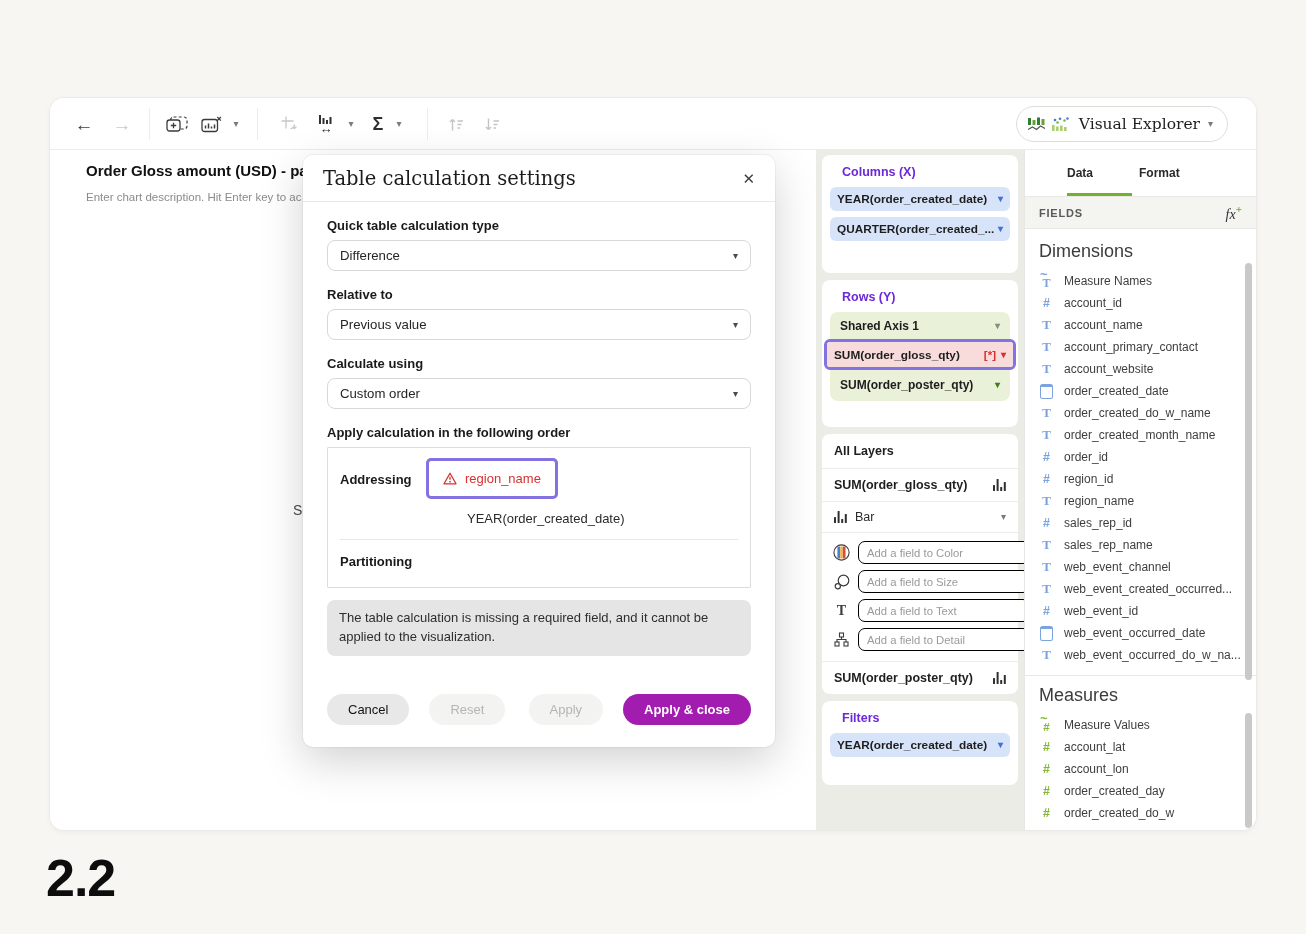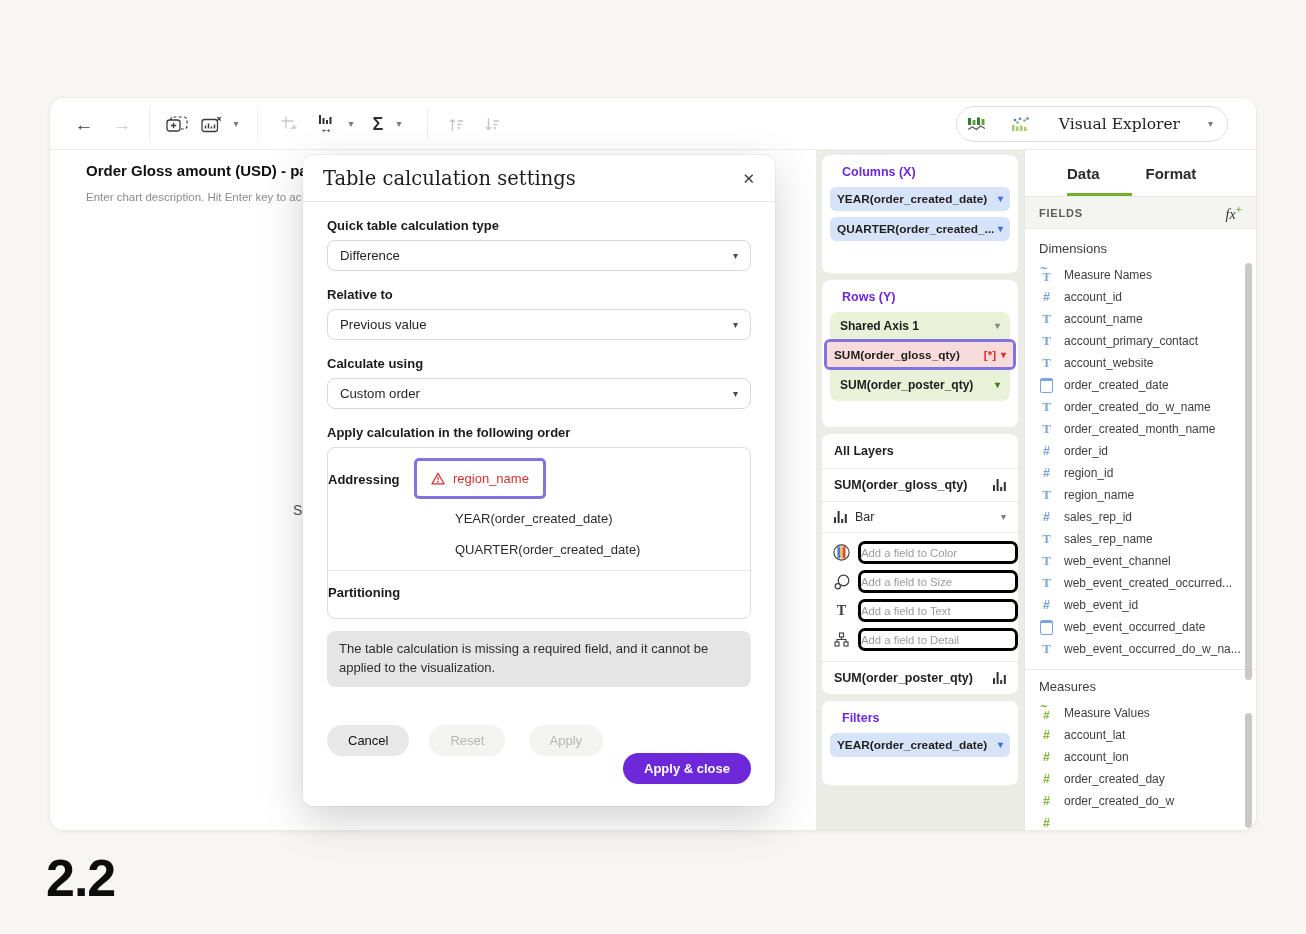--- a/index.html
+++ b/index.html
@@ -14,21 +14,21 @@
   .tbtn{cursor:pointer;color:#3a3a3a;}
   .tb-dis{color:#c9c9c7;}
   .vdiv{position:absolute;top:10px;height:32px;width:1px;background:#ececea;}
   .glyph{font-size:19px;line-height:1;}
   .chev{font-size:10px;color:#7a7a78;line-height:1;}
   .stack{display:flex;flex-direction:column;align-items:center;line-height:1;}
   .sigma{font-size:18px;font-weight:600;color:#2f2f2f;}
   .arrows-h{font-size:13px;margin-top:-3px;color:#2f2f2f;font-weight:700;}
 
   .ve-btn{position:absolute;right:28px;top:8px;height:36px;border:1px solid #dcdcda;border-radius:18px;
-    display:flex;align-items:center;gap:24px;padding:0 14px 0 10px;background:#fff;cursor:pointer;}
+    display:flex;align-items:center;gap:4px;padding:0 14px 0 10px;background:#fff;cursor:pointer;}
   .ve-label{font-family:"DejaVu Serif",serif;font-size:15.5px;color:#1d1d1d;margin:0 4px;}
 
   .main{position:absolute;top:52px;left:0;right:0;bottom:0;display:flex;}
 
   
   .canvas{flex:1;background:#fff;position:relative;}
   .chart-title{position:absolute;left:36px;top:12px;font-size:15px;font-weight:700;color:#111;white-space:nowrap;}
   .chart-desc{position:absolute;left:36px;top:41px;font-size:11.5px;color:#8b8b89;white-space:nowrap;}
   .partial-txt{position:absolute;left:243px;top:352px;font-size:14px;color:#4a4a4a;}
 
@@ -52,40 +52,40 @@
   .sa-row{display:flex;align-items:center;padding:6px 10px 7px;font-size:12px;font-weight:700;color:#1d1d1d;cursor:pointer;}
   .sa-row .chev{margin-left:auto;color:#3f7d1e;}
   .layer-h{font-size:12.5px;font-weight:700;color:#1e1e1e;padding:10px 12px;}
   .hr{border-top:1px solid #ededeb;}
   .layer-row{display:flex;align-items:center;padding:9px 12px;font-size:12.5px;font-weight:700;color:#1e1e1e;}
   .layer-row .bars{margin-left:auto;}
   .mark-row{display:flex;align-items:center;gap:8px;padding:8px 12px;font-size:12.5px;color:#2a2a2a;cursor:pointer;}
   .mark-row .chev{margin-left:auto;}
   .drop-row{display:flex;align-items:center;gap:7px;padding:3px 10px;}
   .drop-ic{width:19px;display:flex;justify-content:center;flex:none;}
-  .drop-input{flex:1;height:23px;border:3px solid #000000;border-radius:7px;background:#fff;
-    font-size:11.3px;color:#2a2a2a;padding:0 0;font-family:"Liberation Sans",sans-serif;outline:none;}
+  .drop-input{flex:1;height:23px;border:1px solid #000000;border-radius:7px;background:#fff;
+    font-size:11.3px;color:#2a2a2a;padding:0 8px;font-family:"Liberation Sans",sans-serif;outline:none;}
   .drop-input::placeholder{color:#9a9a98;}
   .dz-wrap{padding:5px 0 7px;}
   .card-filters{padding-bottom:22px;}
   .bars{color:#2f2f2f;display:inline-flex;}
   .t-serif{font-family:"Liberation Serif",serif;font-weight:700;font-size:14px;color:#3c3c3c;line-height:1;}
 
   
   .fields{width:232px;background:#fff;border-left:1px solid #e7e7e4;position:relative;overflow:hidden;}
   .tabs{height:46px;display:flex;align-items:center;padding-left:42px;gap:46px;position:relative;}
-  .tab{font-size:15px;font-weight:700;color:#2a2a2a;cursor:pointer;}
+  .tab{font-size:12px;font-weight:700;color:#2a2a2a;cursor:pointer;}
   .tab-underline{position:absolute;left:42px;bottom:0;width:65px;height:3px;background:#74b12b;}
   .fields-bar{height:33px;background:#f4f4f1;border-top:1px solid #e9e9e7;border-bottom:1px solid #e9e9e7;
     display:flex;align-items:center;padding:0 14px;}
   .fields-bar-label{font-size:11px;font-weight:700;letter-spacing:.07em;color:#5a5a58;}
   .fx{margin-left:auto;font-family:"Liberation Serif",serif;font-style:italic;font-size:14px;color:#2f2f2f;cursor:pointer;}
   .fx sup{color:#67a820;font-weight:700;font-size:11px;font-style:normal;}
   .flist-area{position:absolute;top:79px;bottom:0;left:0;right:0;padding:10px 0 0 14px;overflow:hidden;}
-  .sec-label{font-size:13px;color:#3c3c3c;margin:2px 0 8px;}
+  .sec-label{font-size:18px;color:#3c3c3c;margin:2px 0 8px;}
   .fitem{display:flex;align-items:center;gap:10px;height:22px;font-size:12px;color:#3e3e3e;cursor:pointer;white-space:nowrap;}
   .fi{position:relative;width:15px;height:16px;display:inline-flex;align-items:center;justify-content:center;
     font-size:12.5px;font-weight:600;flex:none;}
   .dims .fi{color:#7ba3de;}
   .meas .fi{color:#84b637;}
   .fi-text::before{content:"T";font-family:"Liberation Serif",serif;font-weight:700;font-size:13px;}
   .fi-number::before{content:"#";font-weight:700;font-size:12.5px;}
   .fi-date::before{content:"";width:11px;height:11px;border:1.4px solid currentColor;border-top-width:3.5px;border-radius:2.5px;}
   .fi-measure-names::before{content:"T";font-family:"Liberation Serif",serif;font-weight:700;font-size:12px;margin-top:4px;}
   .fi-measure-names::after{content:"~";position:absolute;top:-6px;left:1px;font-size:13px;font-weight:700;}
@@ -101,40 +101,40 @@
     box-shadow:0 0 0 1px rgba(0,0,0,.04),0 14px 44px rgba(0,0,0,.18);}
   .m-head{display:flex;align-items:center;padding:12px 20px;border-bottom:1px solid #e8e8e6;height:47px;}
   .m-title{font-family:"DejaVu Serif",serif;font-size:19.5px;color:#1c1c1c;}
   .m-close{margin-left:auto;font-size:15px;color:#3e3e3e;cursor:pointer;line-height:1;}
   .m-body{padding:12px 24px 0;}
   .f-label{font-size:13px;font-weight:700;color:#1a1a1a;margin:16px 0 7px;}
   .f-label:first-child{margin-top:4px;}
   .select{height:31px;border:1px solid #d8d8d6;border-radius:8px;display:flex;align-items:center;
     padding:0 12px;font-size:13.2px;color:#262626;cursor:pointer;}
   .select .chev{margin-left:auto;color:#4a4a48;}
-  .order-box{border:1px solid #dcdcda;border-radius:8px;margin-top:0;padding:10px 0 0;}
+  .order-box{border:1px solid #dcdcda;border-radius:1px;margin-top:0;padding:10px 12px 0;}
   .order-grid{display:flex;}
   .addr-label{width:90px;font-weight:700;font-size:13px;color:#1a1a1a;padding-top:14px;flex:none;}
   .addr-items{flex:1;}
   .addr-item{display:flex;align-items:center;gap:8px;font-size:13px;color:#2b2b2b;padding:8px 0 8px 37px;cursor:grab;}
   .warn-icon{display:none;line-height:0;}
   .addr-error{border:3px solid #8273e0;border-radius:5px;padding:10px 14px;color:#d5312e;
     margin:0 0 4px -4px;width:fit-content;min-width:128px;}
   .addr-error .warn-icon{display:inline-flex;}
   .order-divider{border-top:1px solid #e7e7e5;margin-top:5px;}
   .part-label{font-weight:700;font-size:13px;color:#1a1a1a;padding:14px 0 18px;}
   .warn-box{margin-top:12px;background:#e5e5e5;border-radius:8px;padding:9px 12px;
     font-size:13px;line-height:1.45;color:#2e2e2e;}
   .m-foot{display:flex;align-items:flex-start;gap:20px;padding:38px 24px 22px;}
   .btn{height:31px;border:none;border-radius:17px;padding:0 21px;font-size:13px;font-weight:500;
     display:flex;align-items:center;font-family:"Liberation Sans",sans-serif;cursor:pointer;}
   .btn-cancel{background:#e8e8e8;color:#141414;}
   .btn-dis{background:#f3f3f2;color:#b5b5b3;cursor:default;}
   .btn-apply{margin-left:auto;}
-  .btn-primary{background:#6d28d9;color:#fff;font-weight:600;margin-top:28px;}
+  .btn-primary{background:#a21caf;color:#fff;font-weight:600;}
 
   .page-label{position:absolute;left:46px;top:848px;font-size:52px;font-weight:800;color:#0d0d0d;letter-spacing:-1px;}
 
   .mini-ic{display:inline-flex;line-height:0;}
 </style>
 </head>
 <body>
 
 <div class="app">
 
@@ -558,24 +558,20 @@
                 </svg>
               </span>
               <span>region_name</span>
             </div>
 
             <div class="addr-item addr-normal">
 
               <span>YEAR(order_created_date)</span>
             </div>
 
-            <div class="addr-item addr-normal">
-
-              <span>QUARTER(order_created_date)</span>
-            </div>
           </div>
       </div>
       <div class="order-divider"></div>
       <div class="part-label">Partitioning</div>
     </div>
 
     <div class="warn-box">The table calculation is missing a required field, and it cannot be applied to the visualization.</div>
   </div>
   <div class="m-foot">
     <button class="btn btn-cancel">Cancel</button>

